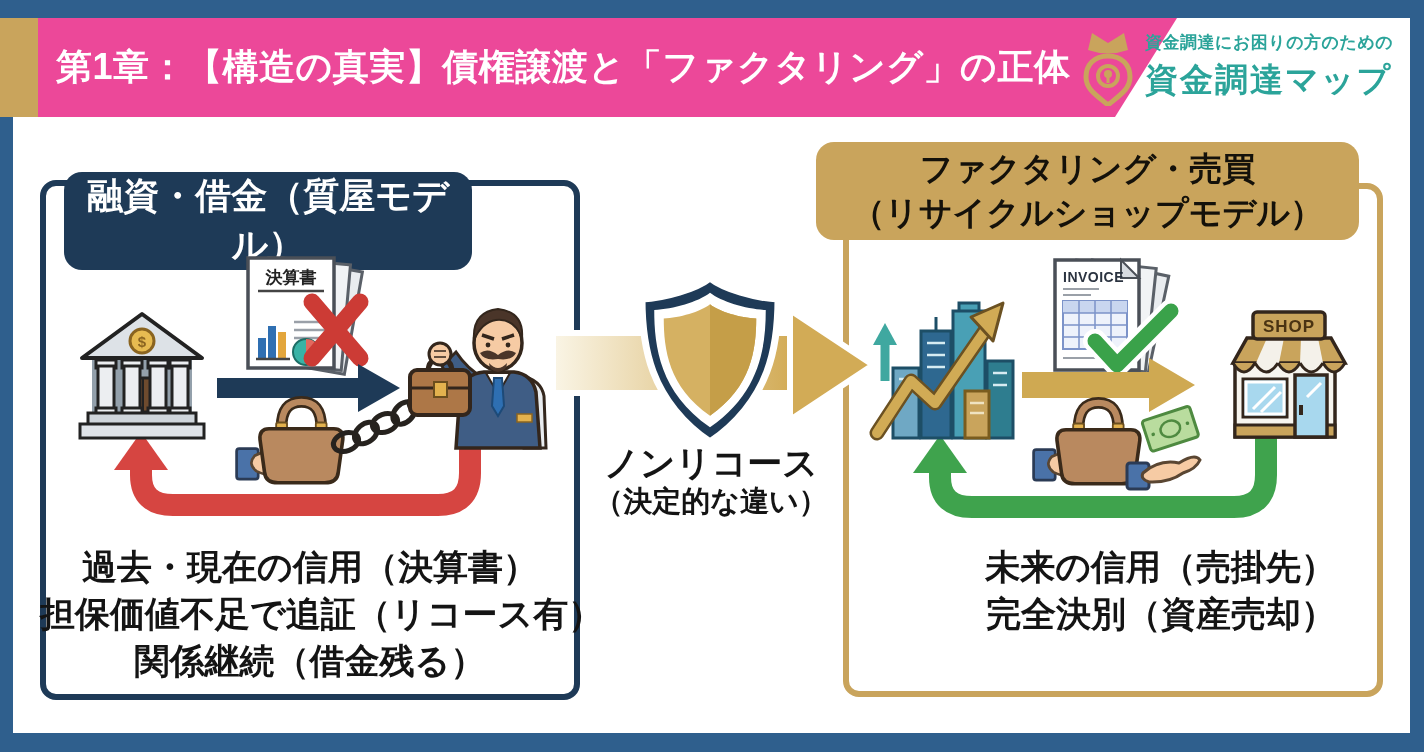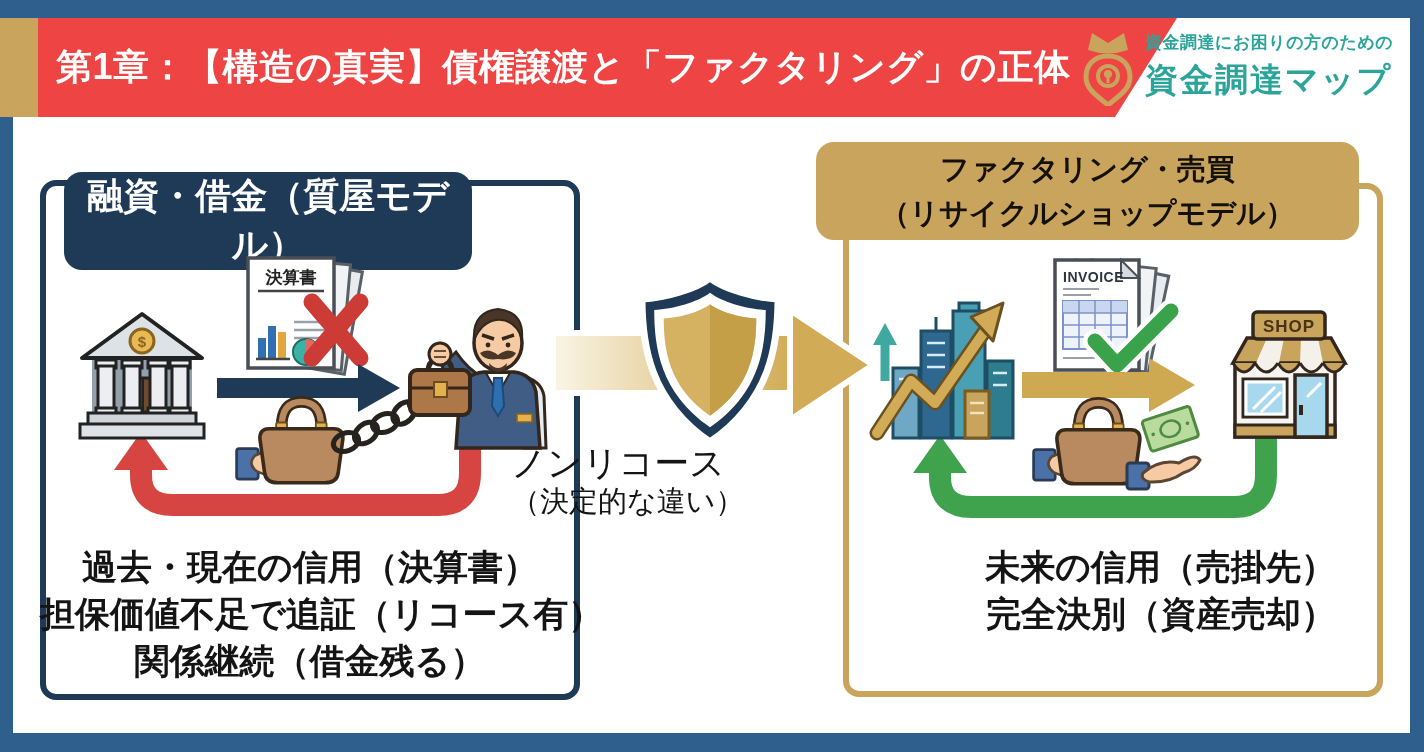--- a/index.html
+++ b/index.html
@@ -1,44 +1,44 @@
 <!DOCTYPE html>
 <html><head>
 <meta charset="utf-8">
 <style>
   html,body{margin:0;padding:0;}
   .stage{position:relative;width:1424px;height:752px;background:#2f5f8d;overflow:hidden;
          font-family:"Liberation Sans",sans-serif;}
   .card{position:absolute;left:13px;top:18px;width:1397px;height:715px;background:#ffffff;}
   .gold-accent{position:absolute;left:0;top:18px;width:38px;height:99px;background:#c9a45c;}
-  .header-bar{position:absolute;left:38px;top:18px;width:1139px;height:99px;background:#ef4444;
+  .header-bar{position:absolute;left:38px;top:18px;width:1139px;height:99px;background:#ec4899;
               clip-path:polygon(0 0,100% 0,calc(100% - 62px) 100%,0 100%);
               display:flex;align-items:center;}
   .header-title{padding-left:18px;font-size:36px;font-weight:bold;color:#ffffff;white-space:nowrap;letter-spacing:.5px;}
   .logo{position:absolute;left:1080px;top:26px;height:82px;display:flex;align-items:center;gap:9px;}
   .logo-icon{width:56px;height:78px;flex:0 0 auto;}
   .logo-tagline{font-size:17px;font-weight:bold;color:#2ba49a;letter-spacing:.5px;white-space:nowrap;}
   .logo-brand{font-size:33px;font-weight:bold;color:#2ba49a;letter-spacing:2px;margin-top:4px;white-space:nowrap;}
   .panel{position:absolute;background:#ffffff;border-radius:16px;box-sizing:border-box;}
   .panel-left{left:40px;top:180px;width:540px;height:520px;border:6px solid #1e3a57;}
   .panel-right{left:843px;top:183px;width:540px;height:514px;border:6px solid #c9a45c;}
   .chip{position:absolute;border-radius:18px;display:flex;flex-direction:column;align-items:center;
         justify-content:center;text-align:center;font-weight:bold;}
   .chip-left{left:64px;top:140px;width:408px;height:98px;background:#1e3a57;color:#ffffff;font-size:36px;margin-top:32px;}
-  .chip-right{left:816px;top:142px;width:543px;height:98px;background:#c9a45c;color:#14110a;font-size:29px;line-height:44px;text-align:right;}
+  .chip-right{left:816px;top:142px;width:543px;height:98px;background:#c9a45c;color:#14110a;font-size:33px;line-height:44px;text-align:right;}
   .art{position:absolute;}
   .art-left{left:40px;top:180px;width:540px;height:520px;}
   .art-right{left:843px;top:183px;width:540px;height:514px;}
   .art-center{left:545px;top:262px;width:340px;height:190px;}
   .notes{position:absolute;width:540px;text-align:center;font-weight:bold;color:#141414;
          font-size:35px;line-height:47px;}
   .notes div{white-space:nowrap;}
   .notes-left{left:40px;top:543px;}
   .notes-right{left:796px;top:543px;text-align:right;}
-  .center-text{position:absolute;left:511px;width:400px;font-weight:normal;
+  .center-text{position:absolute;left:511px;width:400px;text-align:center;font-weight:bold;
                color:#141414;white-space:nowrap;}
   .shield-l1{top:440px;font-size:35px;}
   .shield-l2{top:482px;font-size:29px;}
   .center-diff{top:549px;font-size:33px;line-height:45px;}
   .center-diff div{white-space:nowrap;}
 </style>
 </head>
 <body>
 
 <svg width="0" height="0" style="position:absolute" aria-hidden="true">

